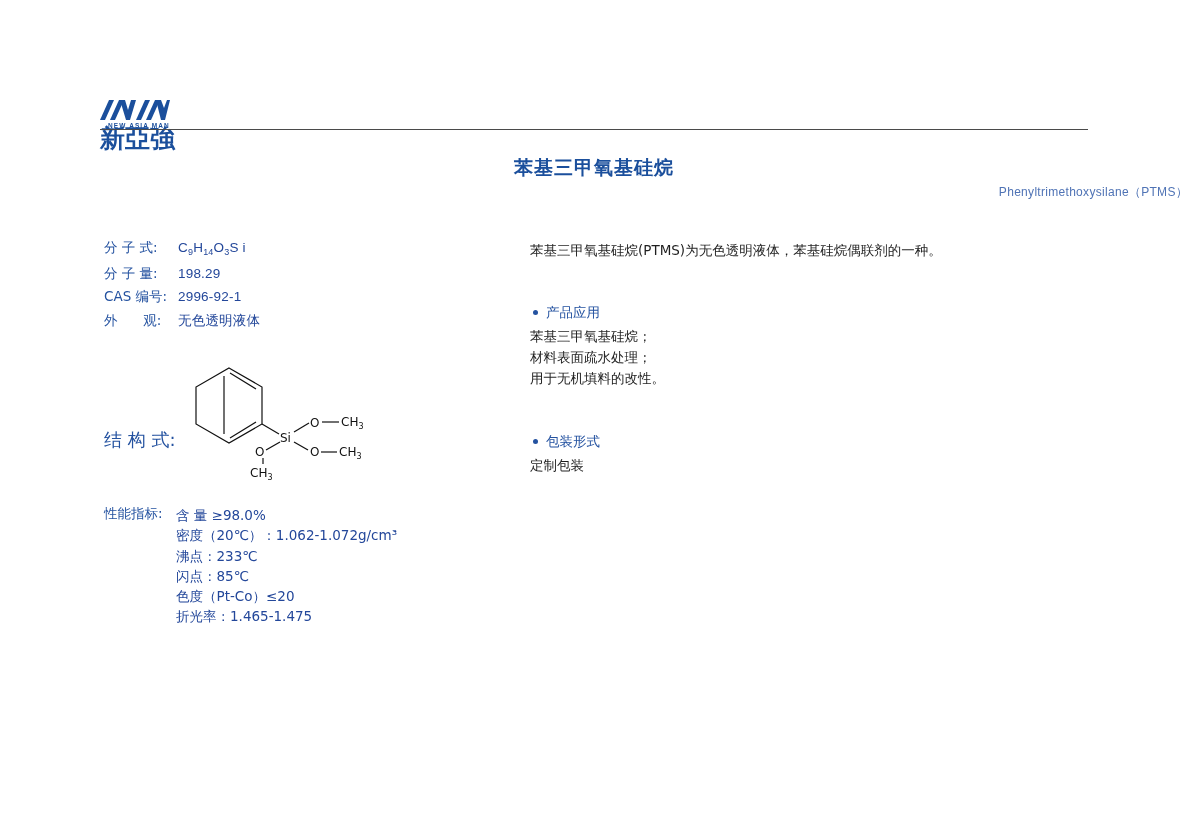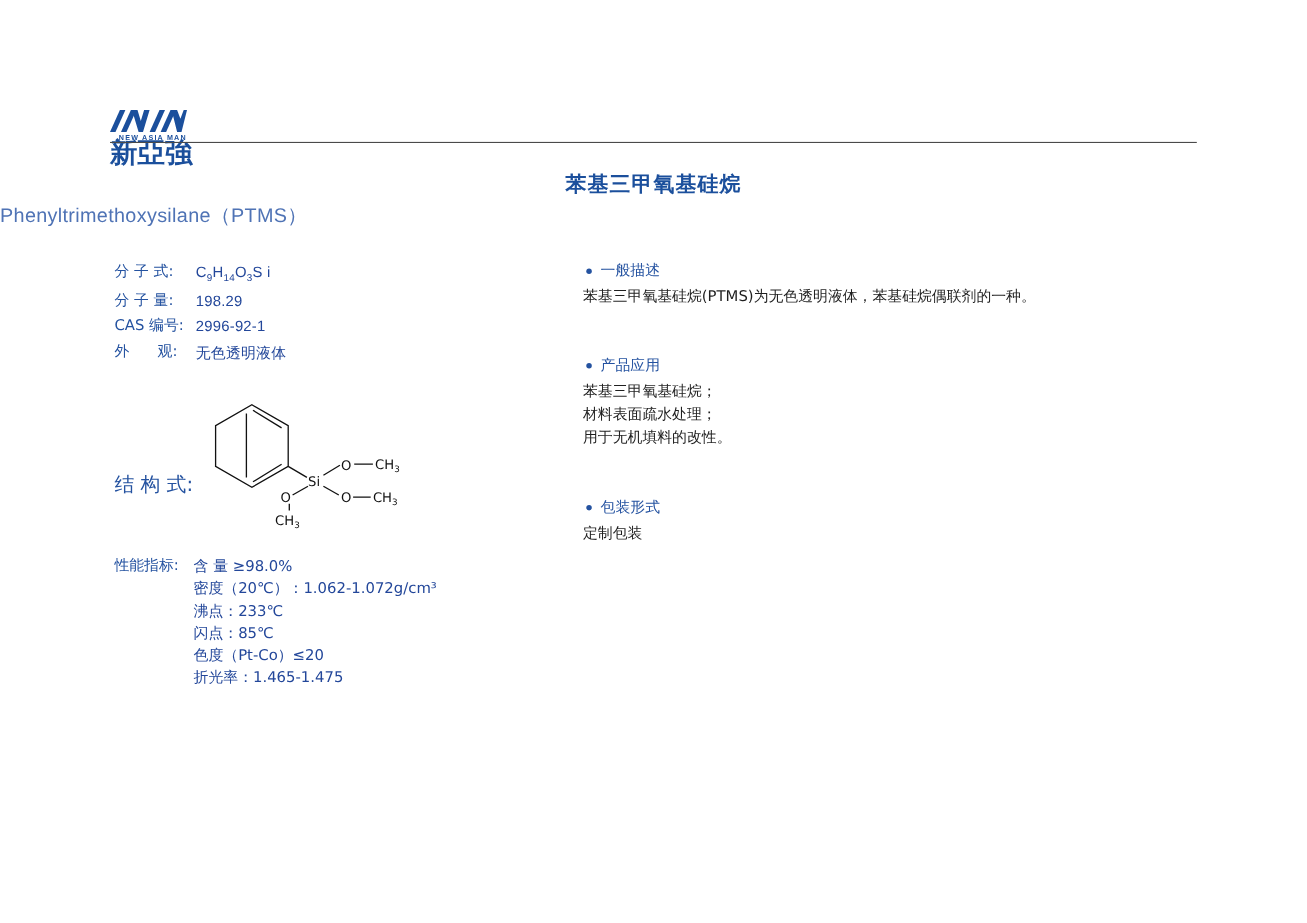--- a/index.html
+++ b/index.html
@@ -82,23 +82,23 @@
     font-size: 19px;
     font-weight: bold;
     color: #1b4f9c;
     letter-spacing: 1px;
   }
   .title-en {
     position: absolute;
     left: 0;
     top: 184px;
     width: 1188px;
-    text-align: left;
+    text-align: right;
     font-family: "Liberation Sans", sans-serif;
-    font-size: 18px;
+    font-size: 12px;
     color: #4f73b5;
     letter-spacing: 0.3px;
   }
 
   
   .left-col {
     position: absolute;
     left: 104px;
     top: 236px;
     width: 420px;
@@ -310,21 +310,20 @@
       <div>沸点：233℃</div>
       <div>闪点：85℃</div>
       <div>色度（Pt-Co）≤20</div>
       <div>折光率：1.465-1.475</div>
     </div>
   </div>
 
   <div class="right-col">
 
     <div class="sec">
-      <div class="sec-title">一般描述</div>
       <div class="sec-body">
         <div>苯基三甲氧基硅烷(PTMS)为无色透明液体，苯基硅烷偶联剂的一种。</div>
       </div>
     </div>
 
     <div class="sec-gap-1"></div>
 
     <div class="sec">
       <div class="sec-title">产品应用</div>
       <div class="sec-body">

